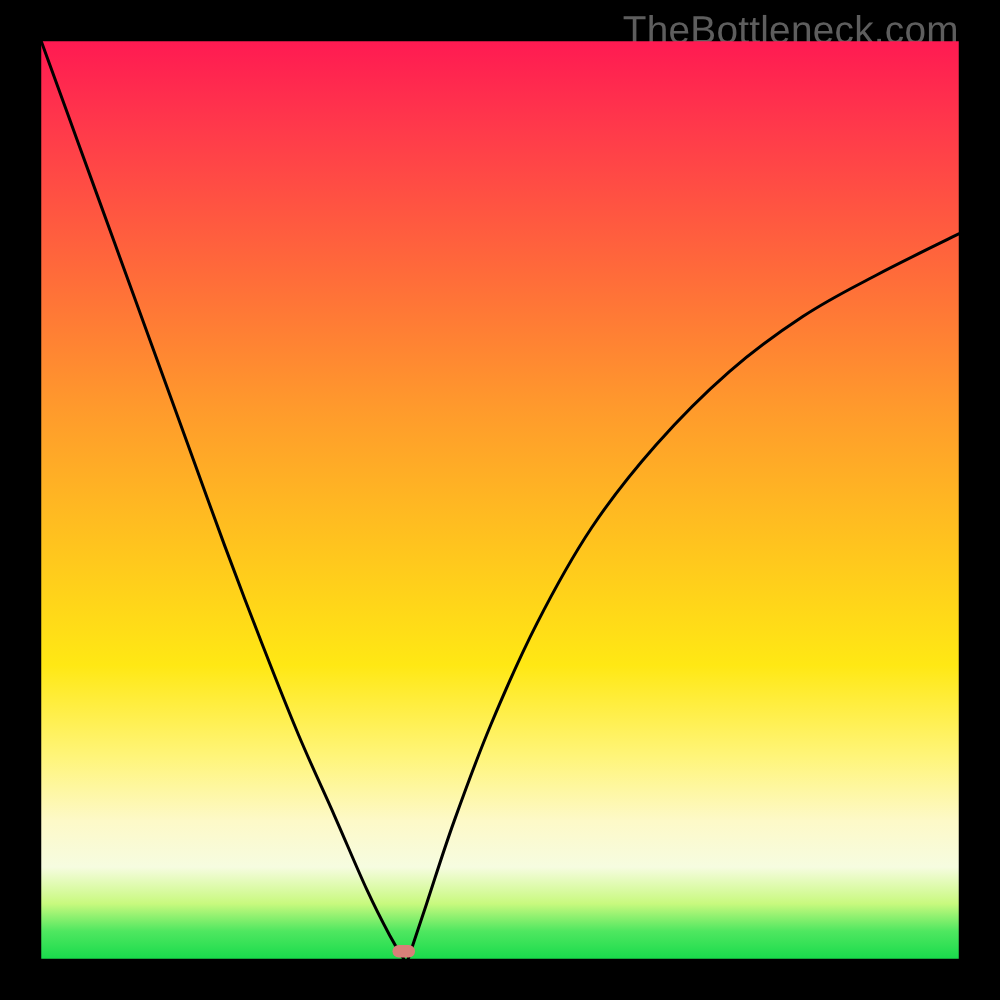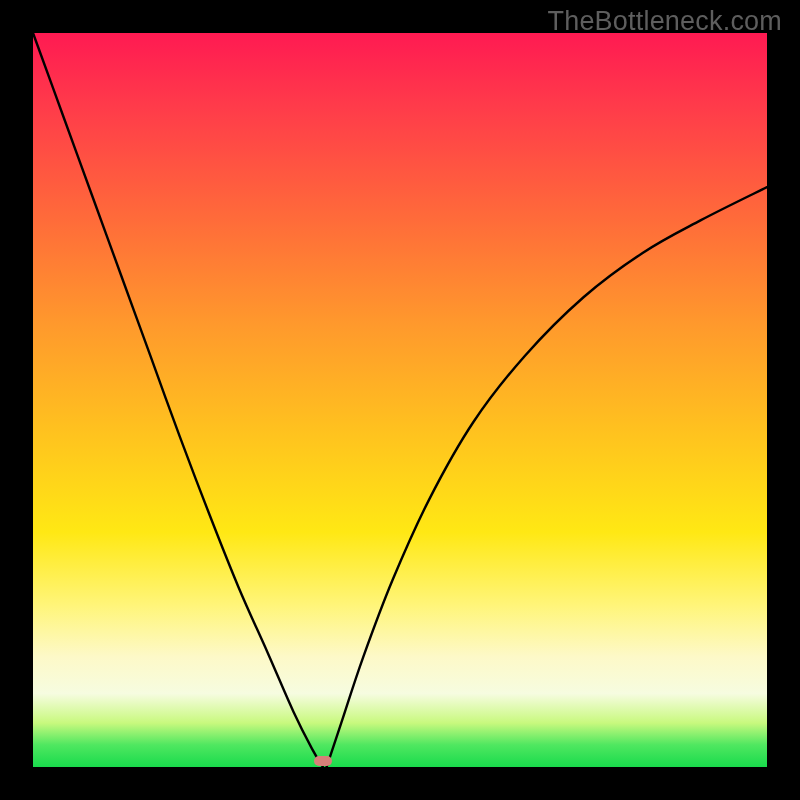--- a/index.html
+++ b/index.html
@@ -36,23 +36,23 @@
       #fdf9c8 85%,
       #f6fce0 90%,
       #c8f97e 94%,
       #4fe760 97%,
       #19db4c 100%
     );
   }
   .watermark {
     position: absolute;
     top: 6px;
-    right: 18px;
+    right: 33px;
     color: #5e5e5e;
-    font-size: 27px;
+    font-size: 31px;
     font-weight: 500;
     letter-spacing: 0.2px;
     user-select: none;
   }
   .marker {
     position: absolute;
     background: #d88079;
     border-radius: 6px;
   }
   svg.curve {

